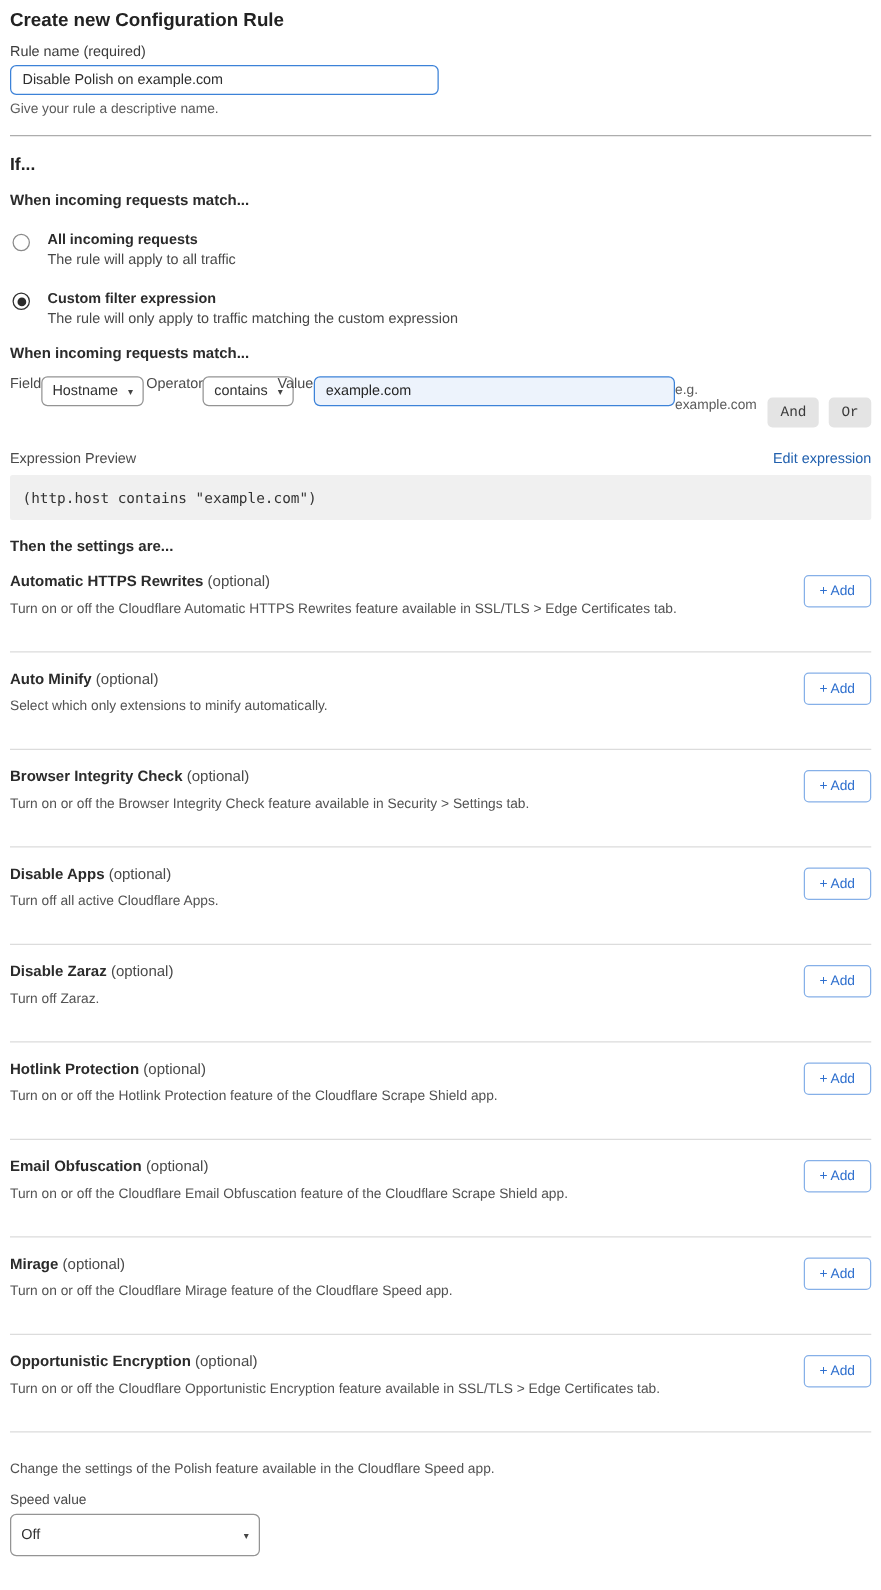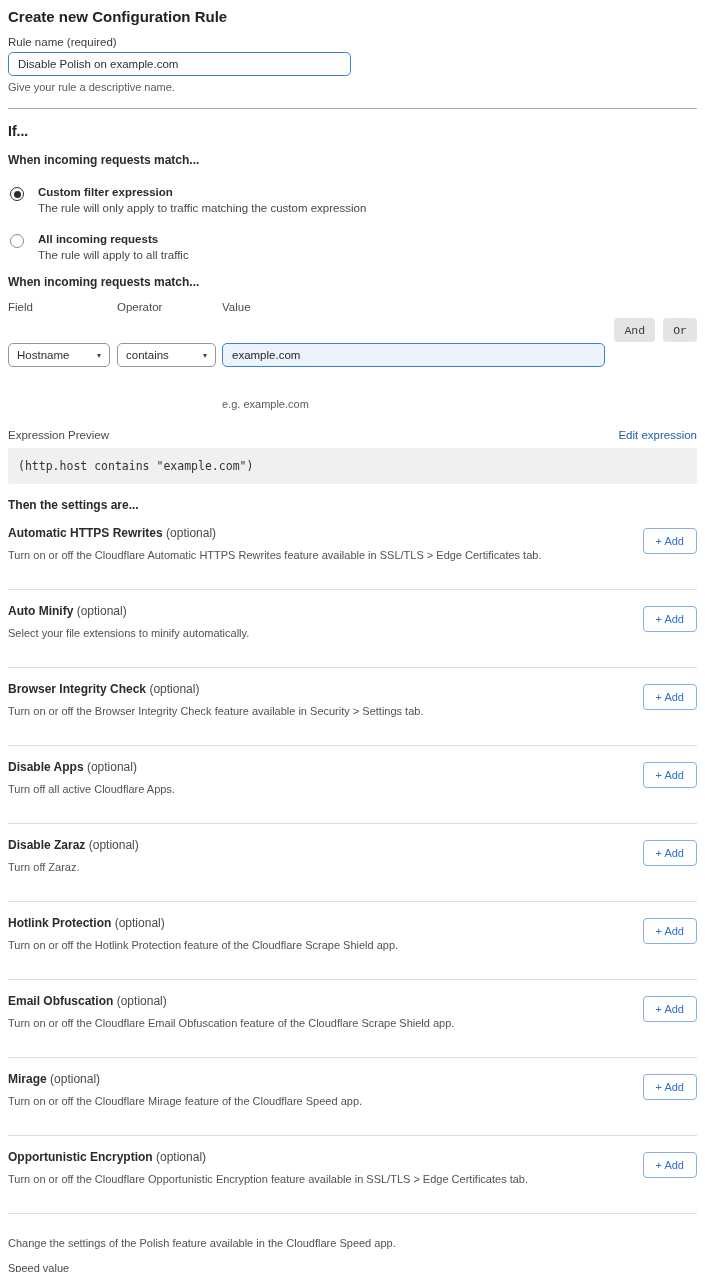--- a/index.html
+++ b/index.html
@@ -40,21 +40,21 @@
   }
   .radio-circle.checked { border-color: #2f2f2f; }
   .radio-circle.checked::after {
     content: ""; width: 7px; height: 7px; border-radius: 50%; background: #2a2a2a;
   }
   .radio-texts { display: flex; flex-direction: column; }
   .radio-label { font-size: 11.5px; font-weight: bold; color: #2b2b2b; }
   .radio-desc { font-size: 11.5px; color: #474747; margin-top: 4px; }
 
   .builder-row { display: flex; align-items: flex-start; margin-top: 12px; }
-  .builder-col { display: flex; flex-direction: column; gap: 26px; }
+  .builder-col { display: flex; flex-direction: row; }
   .col-label { font-size: 11.5px; color: #4a4a4a; margin-bottom: 4px; }
   .select-box {
     height: 24px; border: 1px solid #949494; border-radius: 5px; background: #fff;
     display: flex; align-items: center; justify-content: space-between;
     padding: 0 8px; font-size: 11.5px; color: #2f2f2f; cursor: pointer;
   }
   .caret { font-size: 8px; color: #444; margin-left: 8px; }
   .w-field { width: 102px; margin-right: 7px; }
   .w-operator { width: 99px; margin-right: 6px; }
   .col-value { flex: 1; margin-right: 9px; }
@@ -119,32 +119,32 @@
   <div class="field-label">Rule name (required)</div>
   <input class="name-input" type="text" value="Disable Polish on example.com" style="">
   <div class="helper-text">Give your rule a descriptive name.</div>
 
   <hr class="section-divider">
 
   <div class="if-heading">If...</div>
   <div class="match-heading">When incoming requests match...</div>
 
   <div class="radio-row">
+    <span class="radio-circle"></span>
+    <span class="radio-texts">
+      <span class="radio-label">All incoming requests</span>
+      <span class="radio-desc">The rule will apply to all traffic</span>
+    </span>
+  </div>
+
+  <div class="radio-row">
     <span class="radio-circle checked"></span>
     <span class="radio-texts">
       <span class="radio-label">Custom filter expression</span>
       <span class="radio-desc">The rule will only apply to traffic matching the custom expression</span>
-    </span>
-  </div>
-
-  <div class="radio-row">
-    <span class="radio-circle"></span>
-    <span class="radio-texts">
-      <span class="radio-label">All incoming requests</span>
-      <span class="radio-desc">The rule will apply to all traffic</span>
     </span>
   </div>
 
   <div class="match-heading">When incoming requests match...</div>
 
   <div class="builder-row">
     <div class="builder-col w-field">
       <span class="col-label">Field</span>
       <div class="select-box">
         <span>Hostname</span>
@@ -188,21 +188,21 @@
       </div>
       <button class="add-btn">+ Add</button>
     </div>
 
     <div class="setting-item">
       <div class="setting-texts">
         <div class="setting-title">
           <span class="name">Auto Minify</span>
           <span class="optional">(optional)</span>
         </div>
-        <div class="setting-desc">Select your file extensions to minify automatically.</div>
+        <div class="setting-desc">Select which only extensions to minify automatically.</div>
       </div>
       <button class="add-btn">+ Add</button>
     </div>
 
     <div class="setting-item">
       <div class="setting-texts">
         <div class="setting-title">
           <span class="name">Browser Integrity Check</span>
           <span class="optional">(optional)</span>
         </div>

